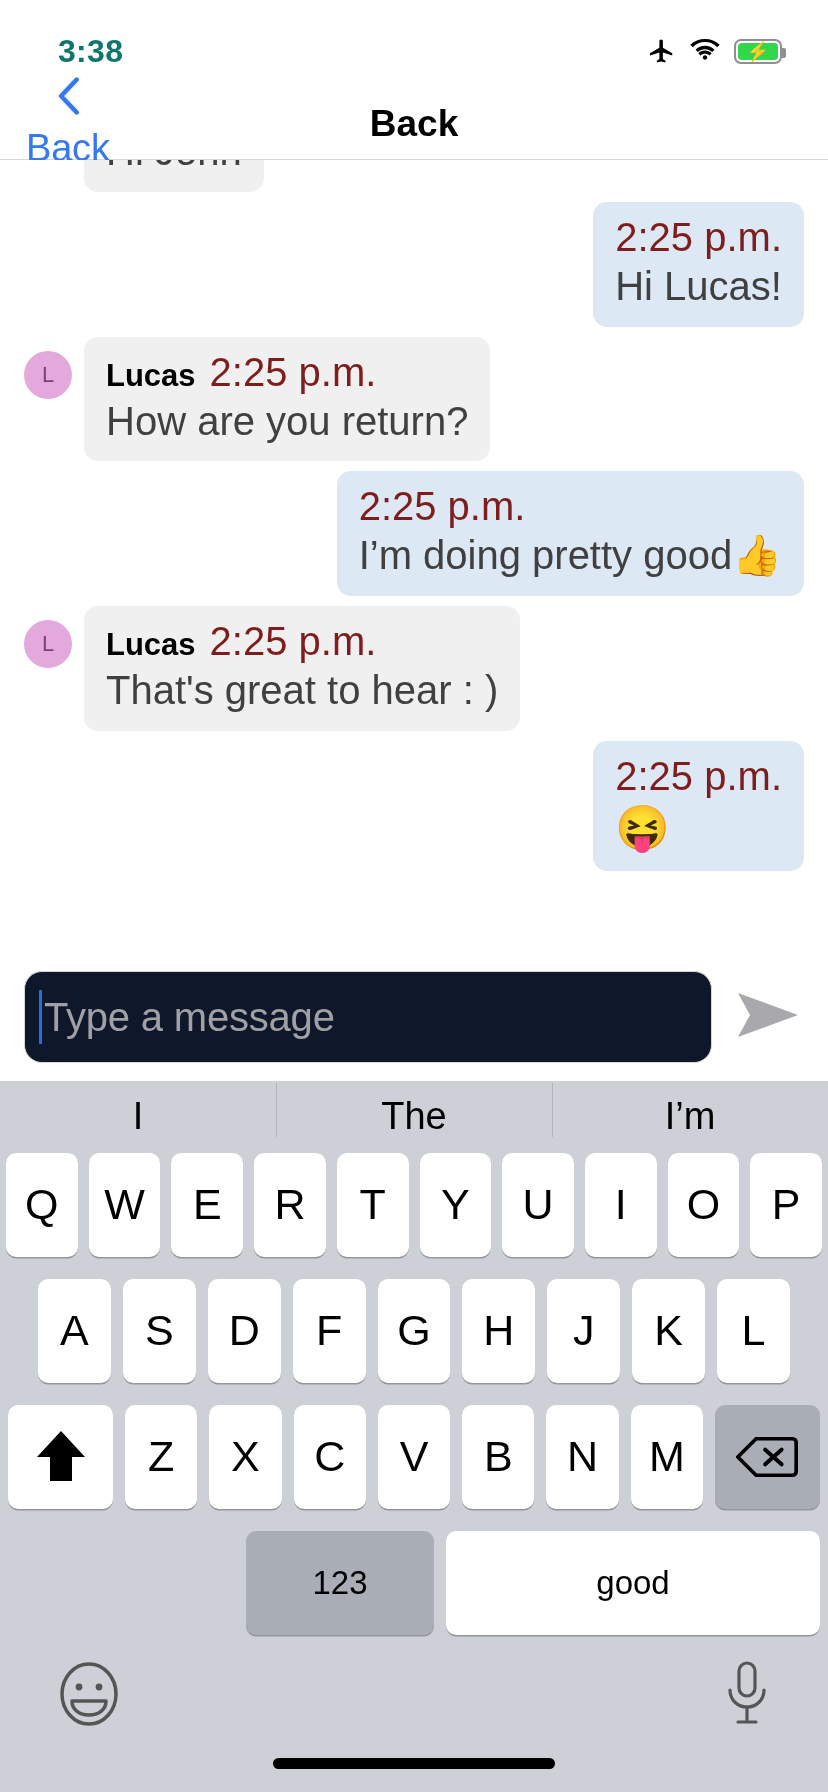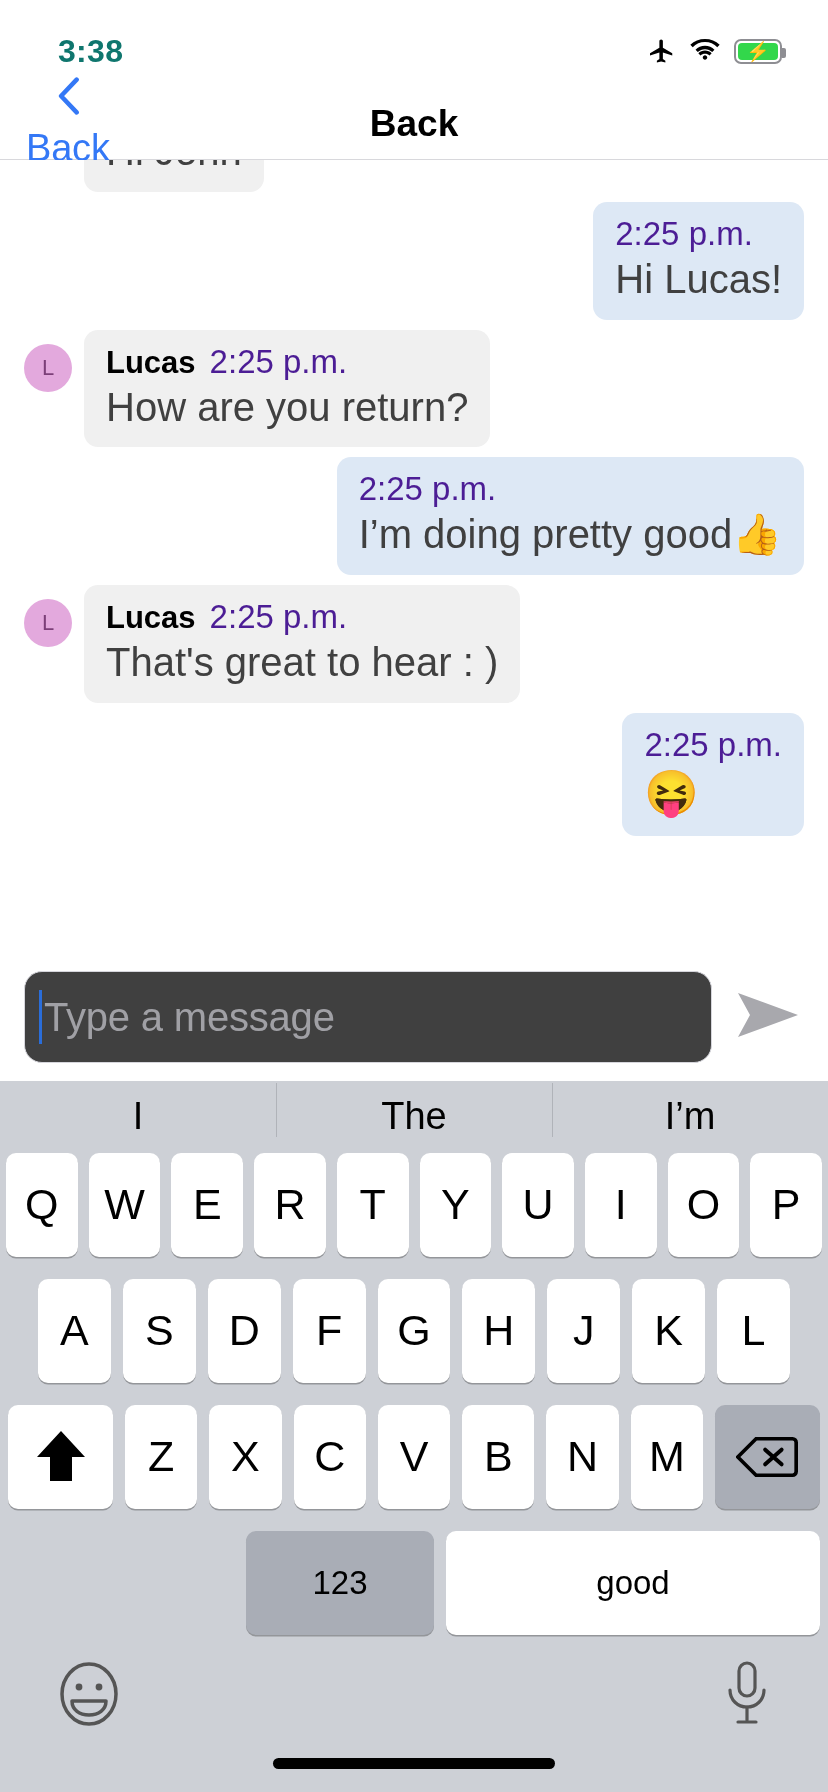--- a/index.html
+++ b/index.html
@@ -147,22 +147,22 @@
     align-items:baseline;
     gap:14px;
     margin-bottom:2px;
   }
   .meta-sender {
     font-size:31px;
     font-weight:bold;
     color:#000;
   }
   .meta-time {
-    font-size:33px;
-    color:#4c1d95;
+    font-size:40px;
+    color:#7f1d1d;
   }
   .bubble-text {
     font-size:40px;
     color:#404040;
     line-height:1.22;
     white-space:pre-wrap;
   }
   .bubble-text.emoji-only { font-size:44px; }
 
   .first-clipped {
@@ -179,21 +179,21 @@
     background:#ffffff;
   }
   .input-wrap {
     flex:1;
     height:92px;
     border:1.5px solid #d6d6dc;
     border-radius:18px;
     display:flex;
     align-items:center;
     padding:13px 14px;
-    background:#404040;
+    background:#0f172a;
     text-align:right;
   }
   .caret {
     width:3px;
     height:54px;
     background:#2a6dd9;
     margin-right:2px;
   }
   .placeholder {
     font-size:40px;

